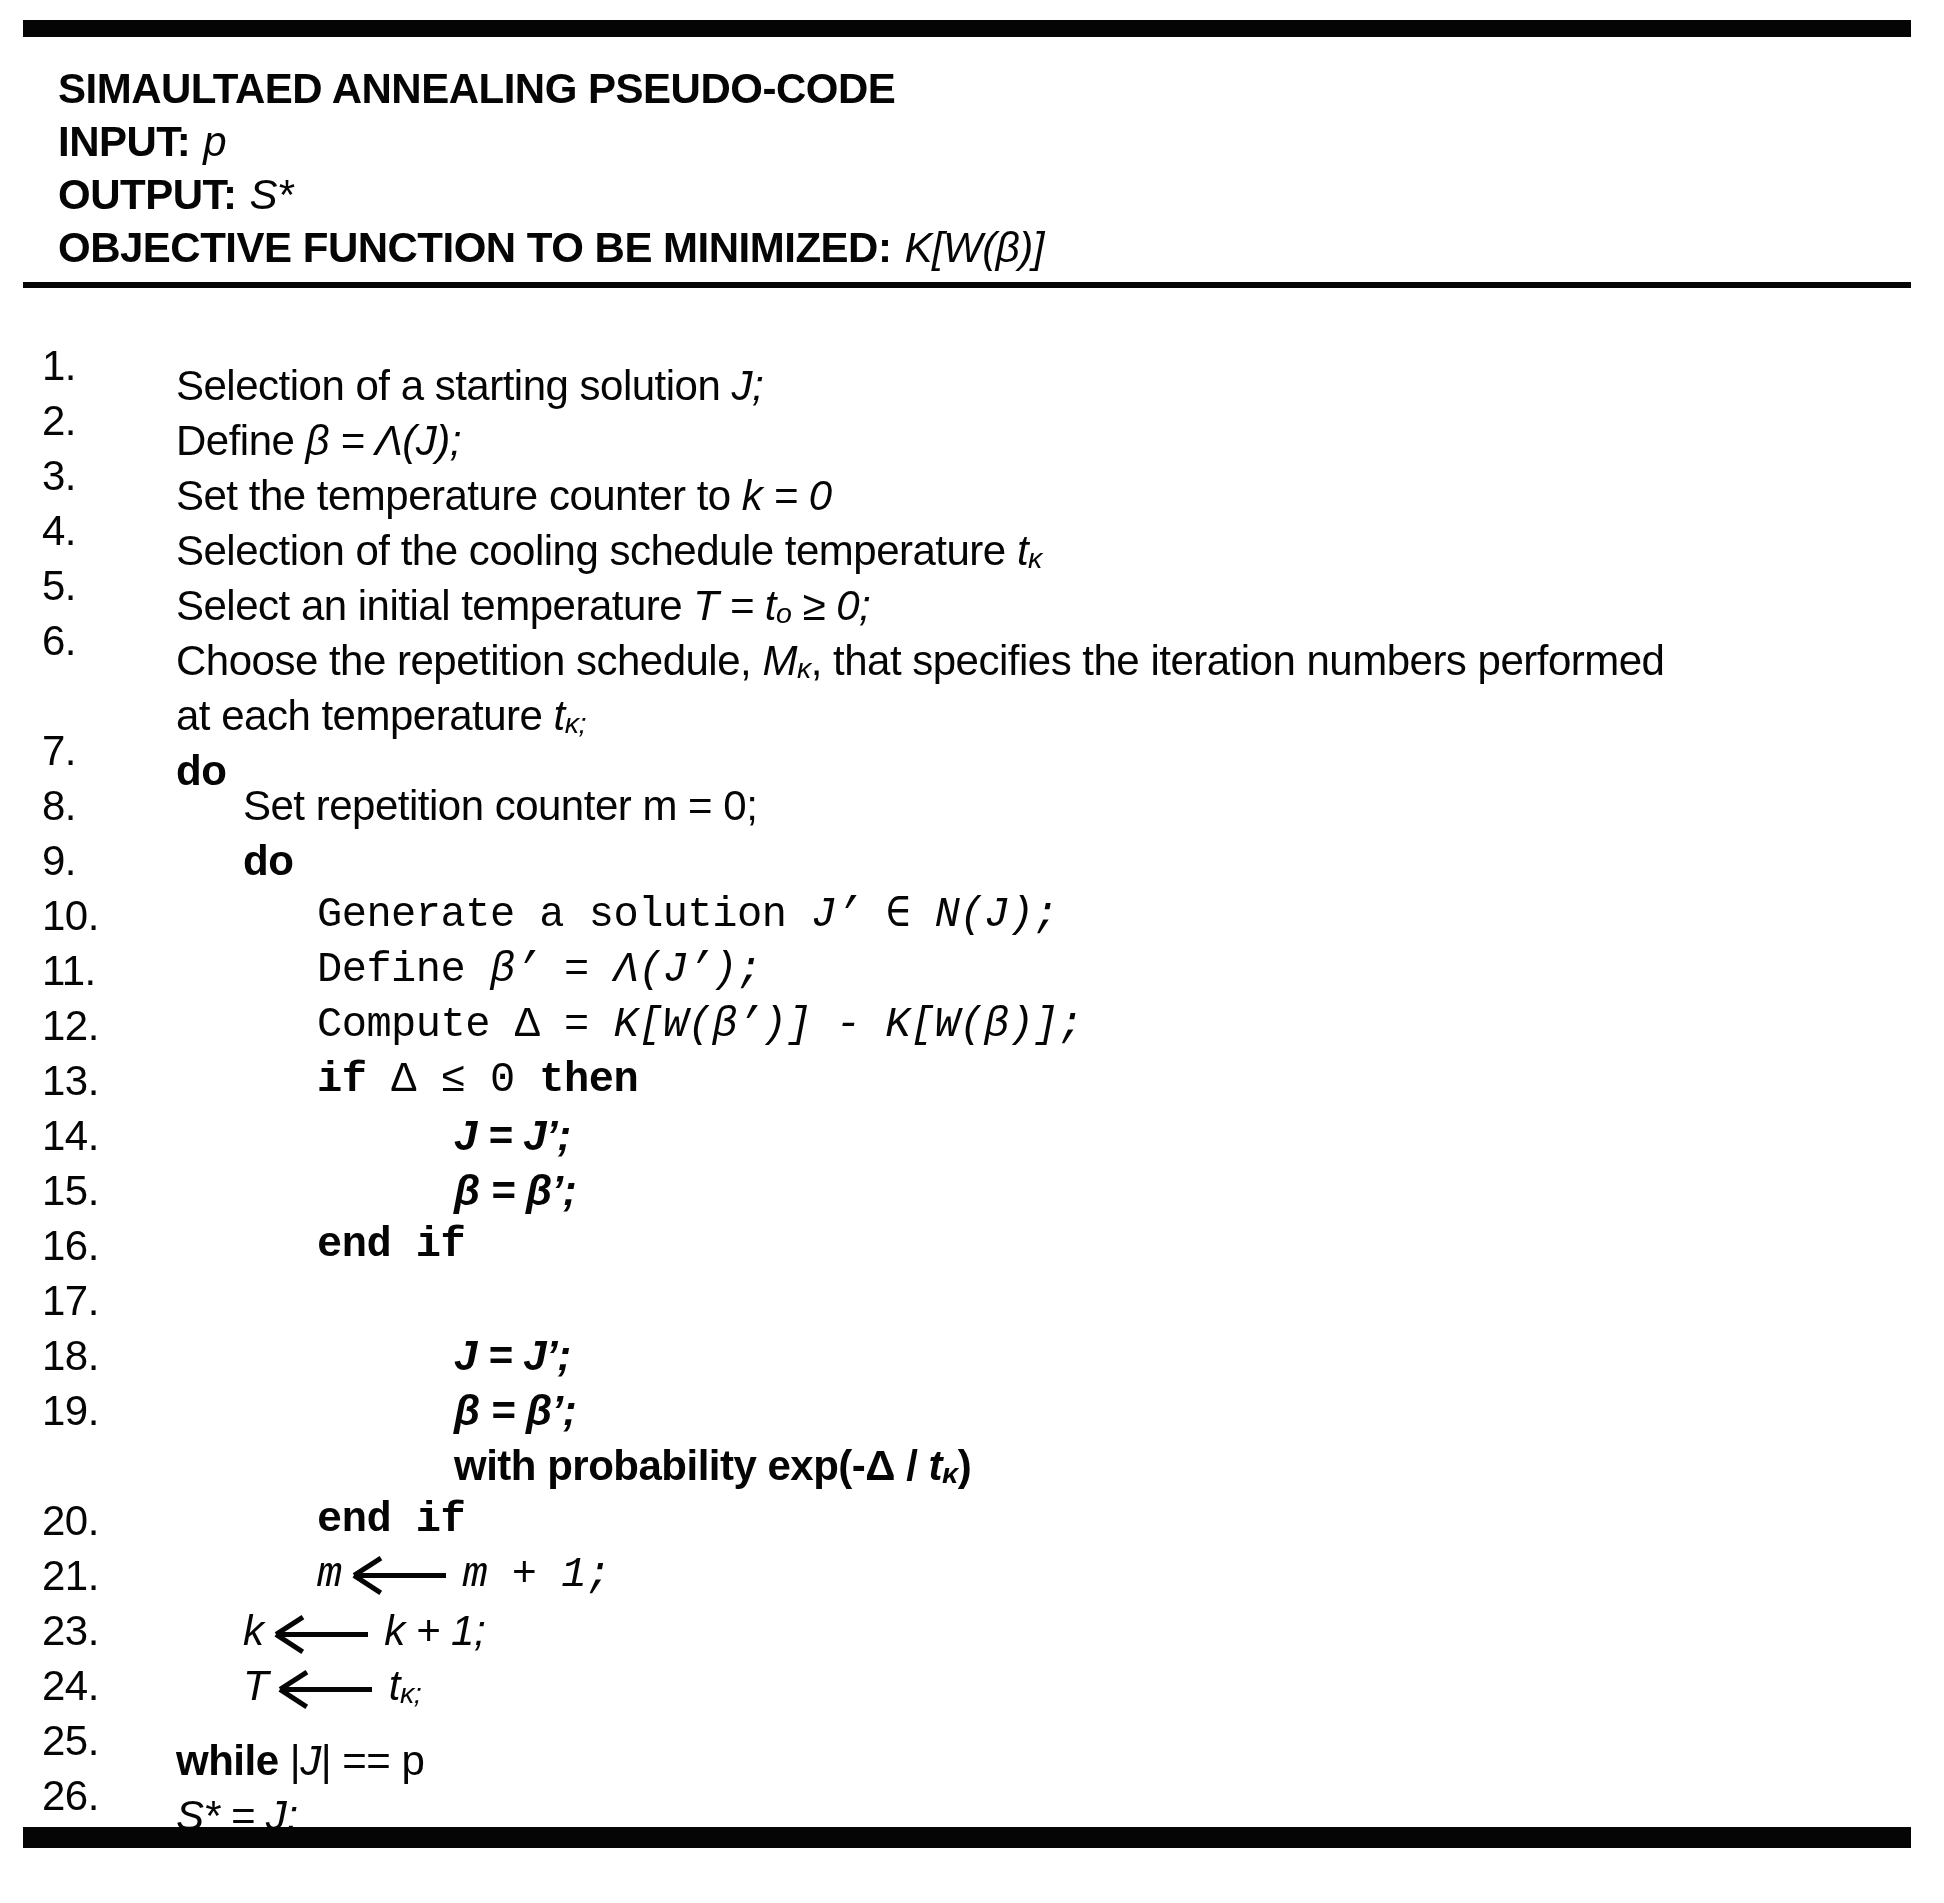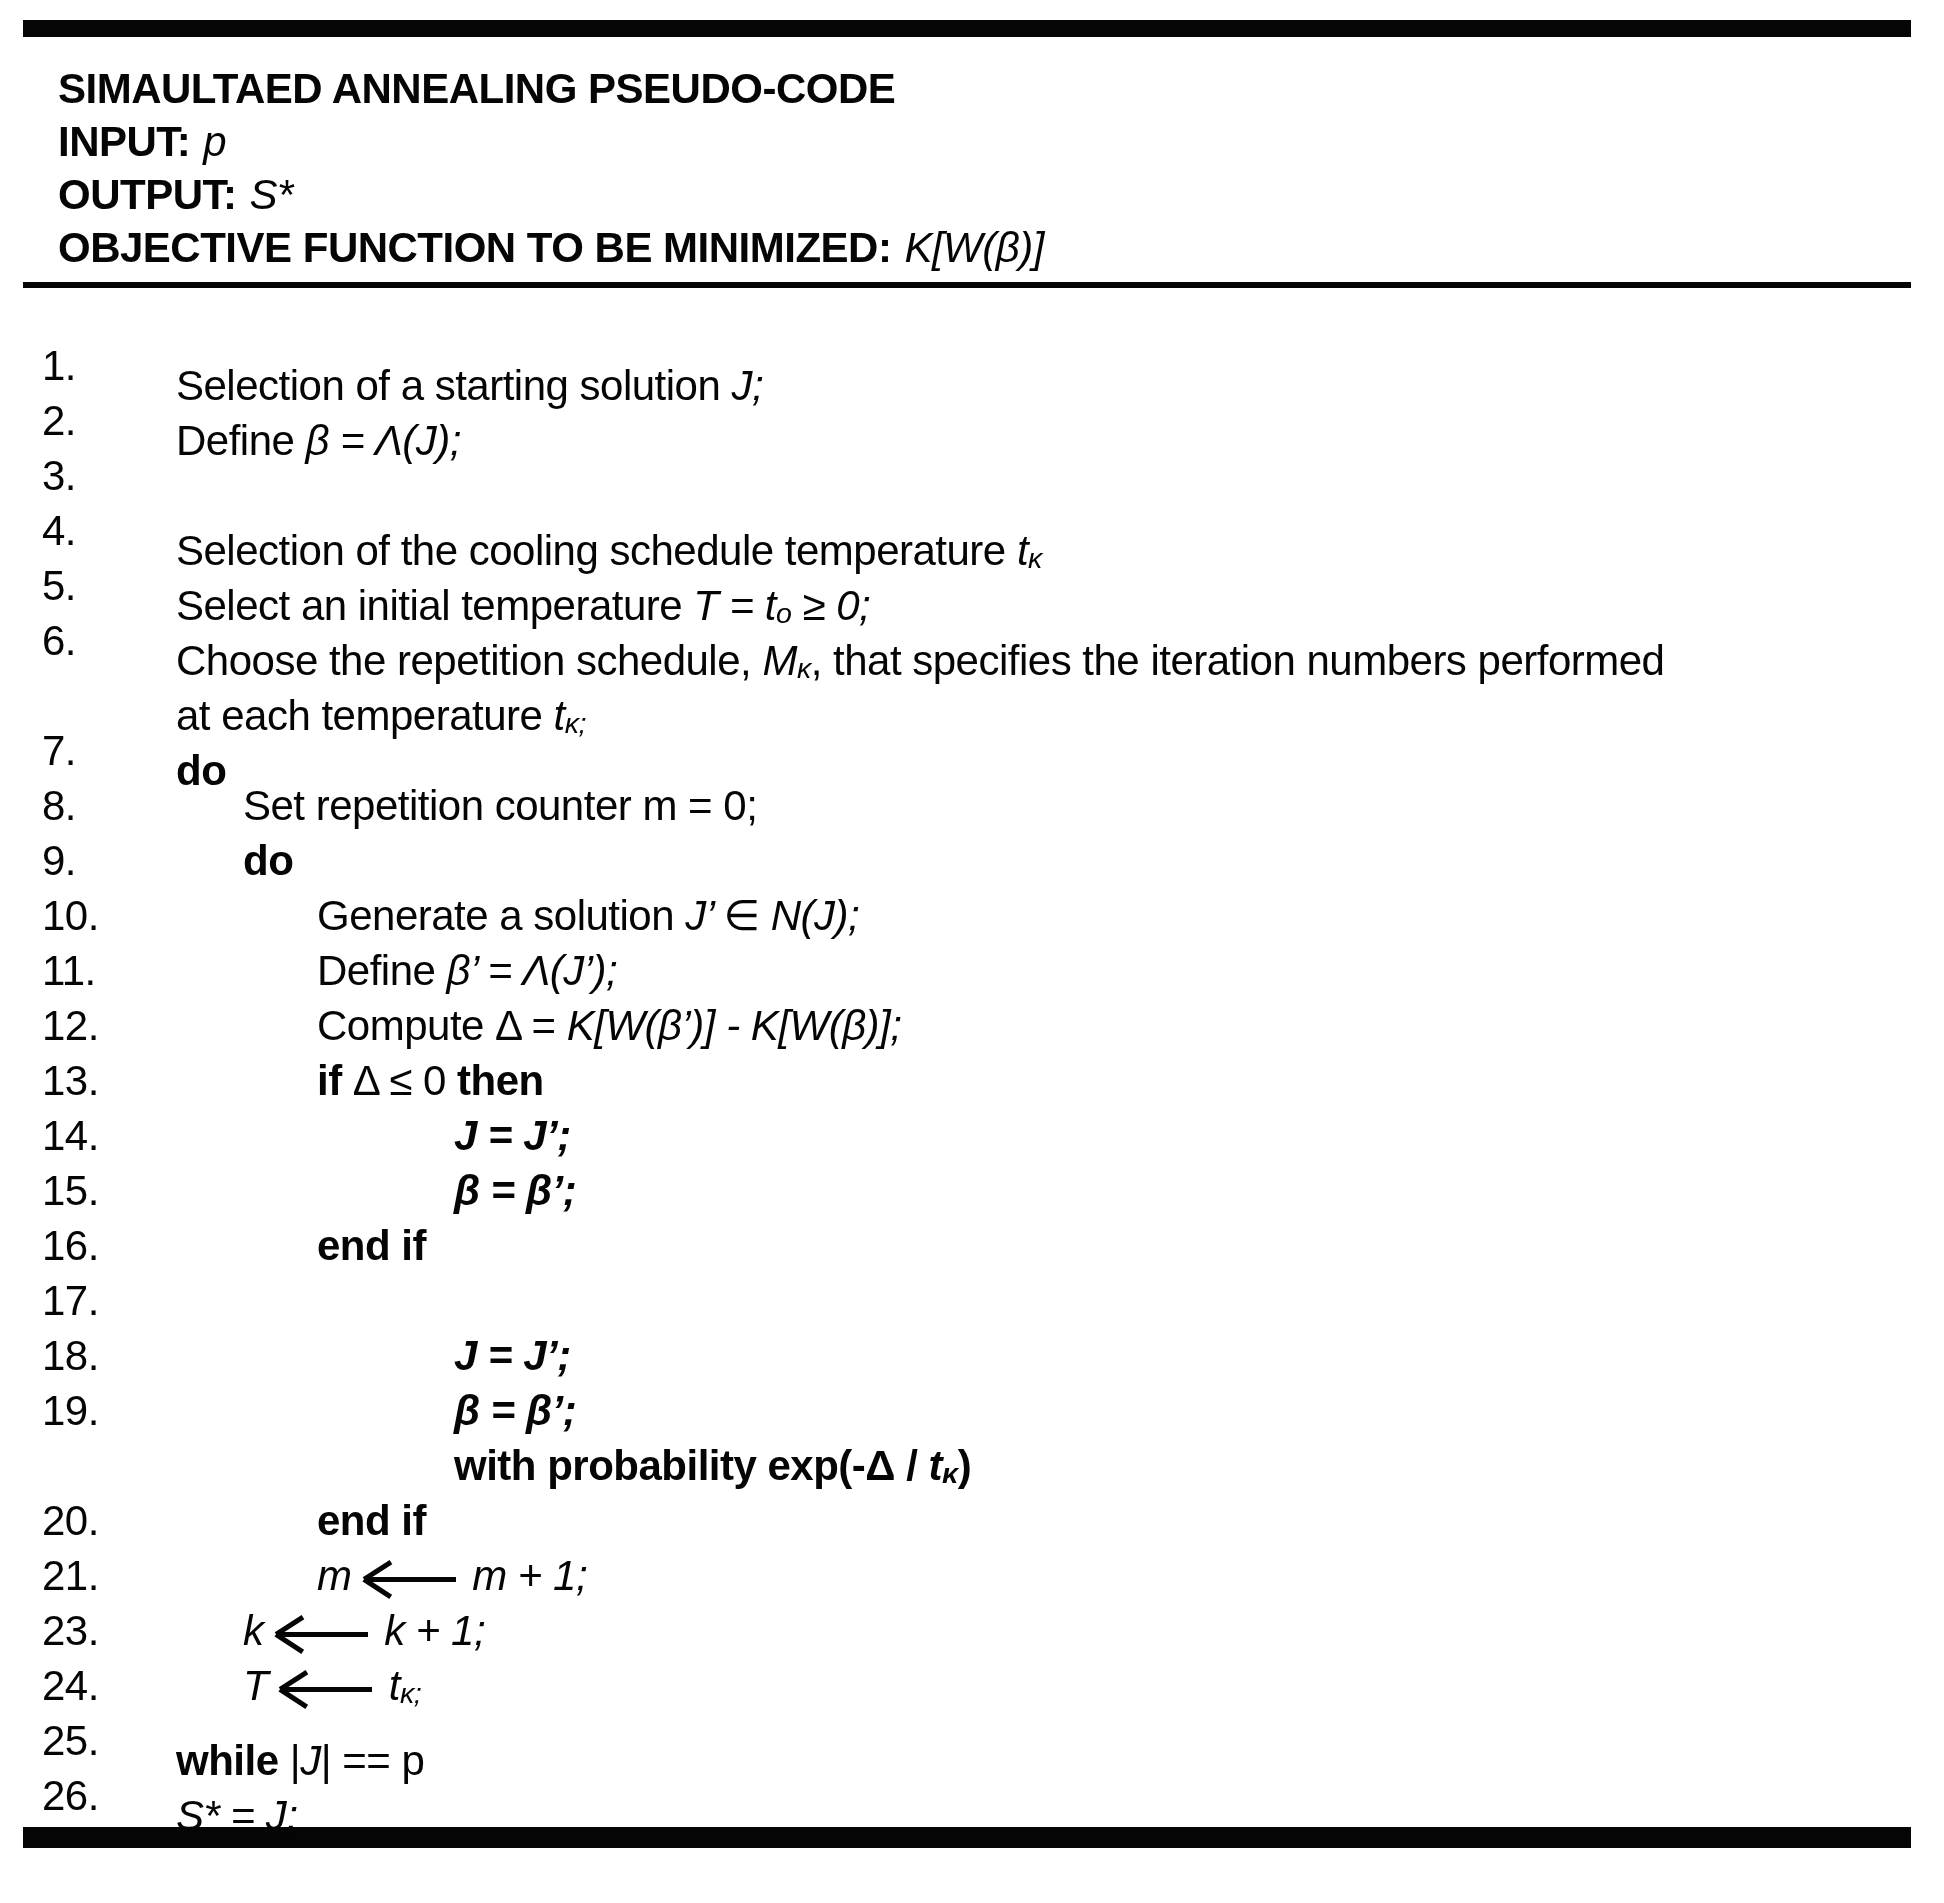--- a/index.html
+++ b/index.html
@@ -37,21 +37,21 @@
     margin: 50px 0 0 42px;
     font-size: 42px;
     line-height: 55px;
     letter-spacing: -0.5px;
   }
   .row { display: flex; height: 55px; }
   .num { flex: none; width: 134px; }
   .content { white-space: nowrap; }
   .ind1 { padding-left: 0; margin-top: 20px; }
   .ind2 { padding-left: 67px; }
-  .ind3 { padding-left: 141px; }
+  .ind3 { padding-left: 141px; font-family: Liberation Mono, monospace; }
   .ind4 { padding-left: 278px; font-weight: bold; }
 
   .sg-r { }
   .sg-b { font-weight: bold; }
   .sg-i { font-style: italic; }
   .sg-sub {
     font-style: italic;
     font-size: 0.68em;
     position: relative;
     top: 0.12em;
@@ -97,20 +97,21 @@
     <div class="row">
       <span class="num">1.</span>
       <span class="content ind1"><span class="sg-r">Selection of a starting solution </span><span class="sg-i">J;</span></span>
     </div>
     <div class="row">
       <span class="num">2.</span>
       <span class="content ind1"><span class="sg-r">Define </span><span class="sg-i">β = Λ(J);</span></span>
     </div>
     <div class="row">
       <span class="num">3.</span>
+      <span class="content ind1"><span class="sg-r">Set the temperature counter to </span><span class="sg-i">k = 0</span></span>
     </div>
     <div class="row">
       <span class="num">4.</span>
       <span class="content ind1"><span class="sg-r">Selection of the cooling schedule temperature </span><span class="sg-i">t</span><span class="sg-sub">κ</span></span>
     </div>
     <div class="row">
       <span class="num">5.</span>
       <span class="content ind1"><span class="sg-r">Select an initial temperature </span><span class="sg-i">T = t</span><span class="sg-sub">o</span><span class="sg-i"> ≥ 0;</span></span>
     </div>
     <div class="row">

